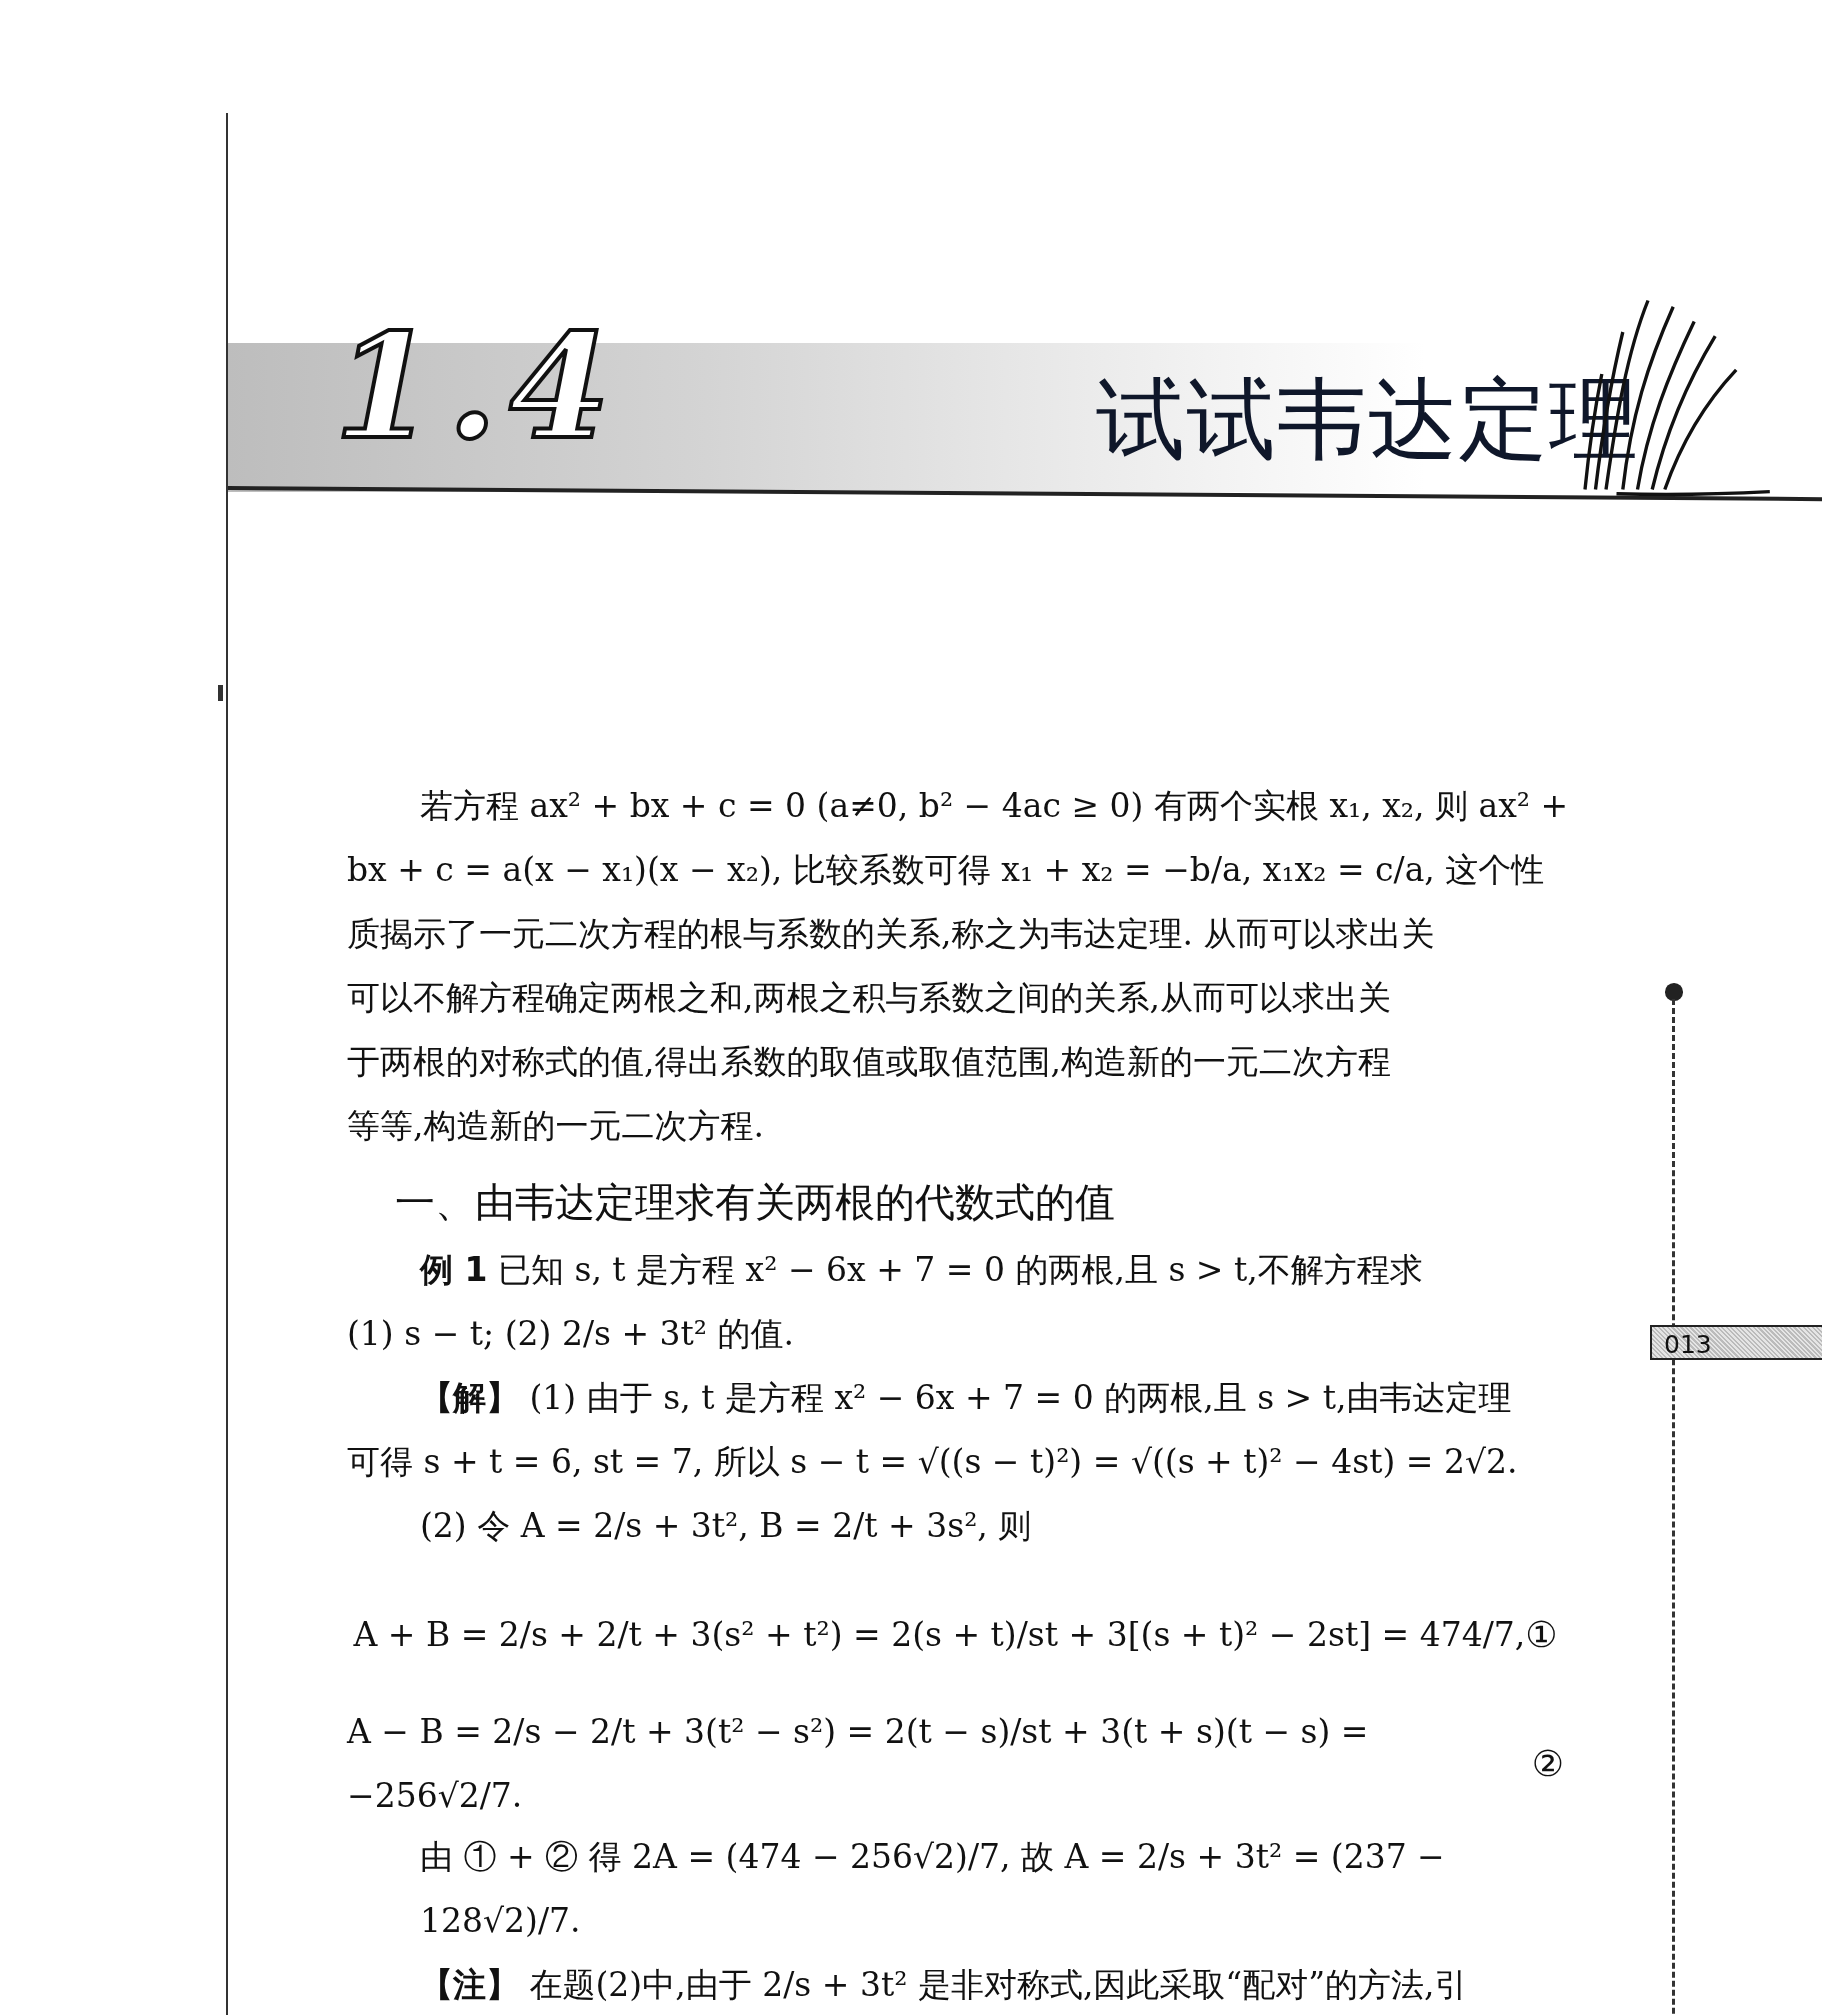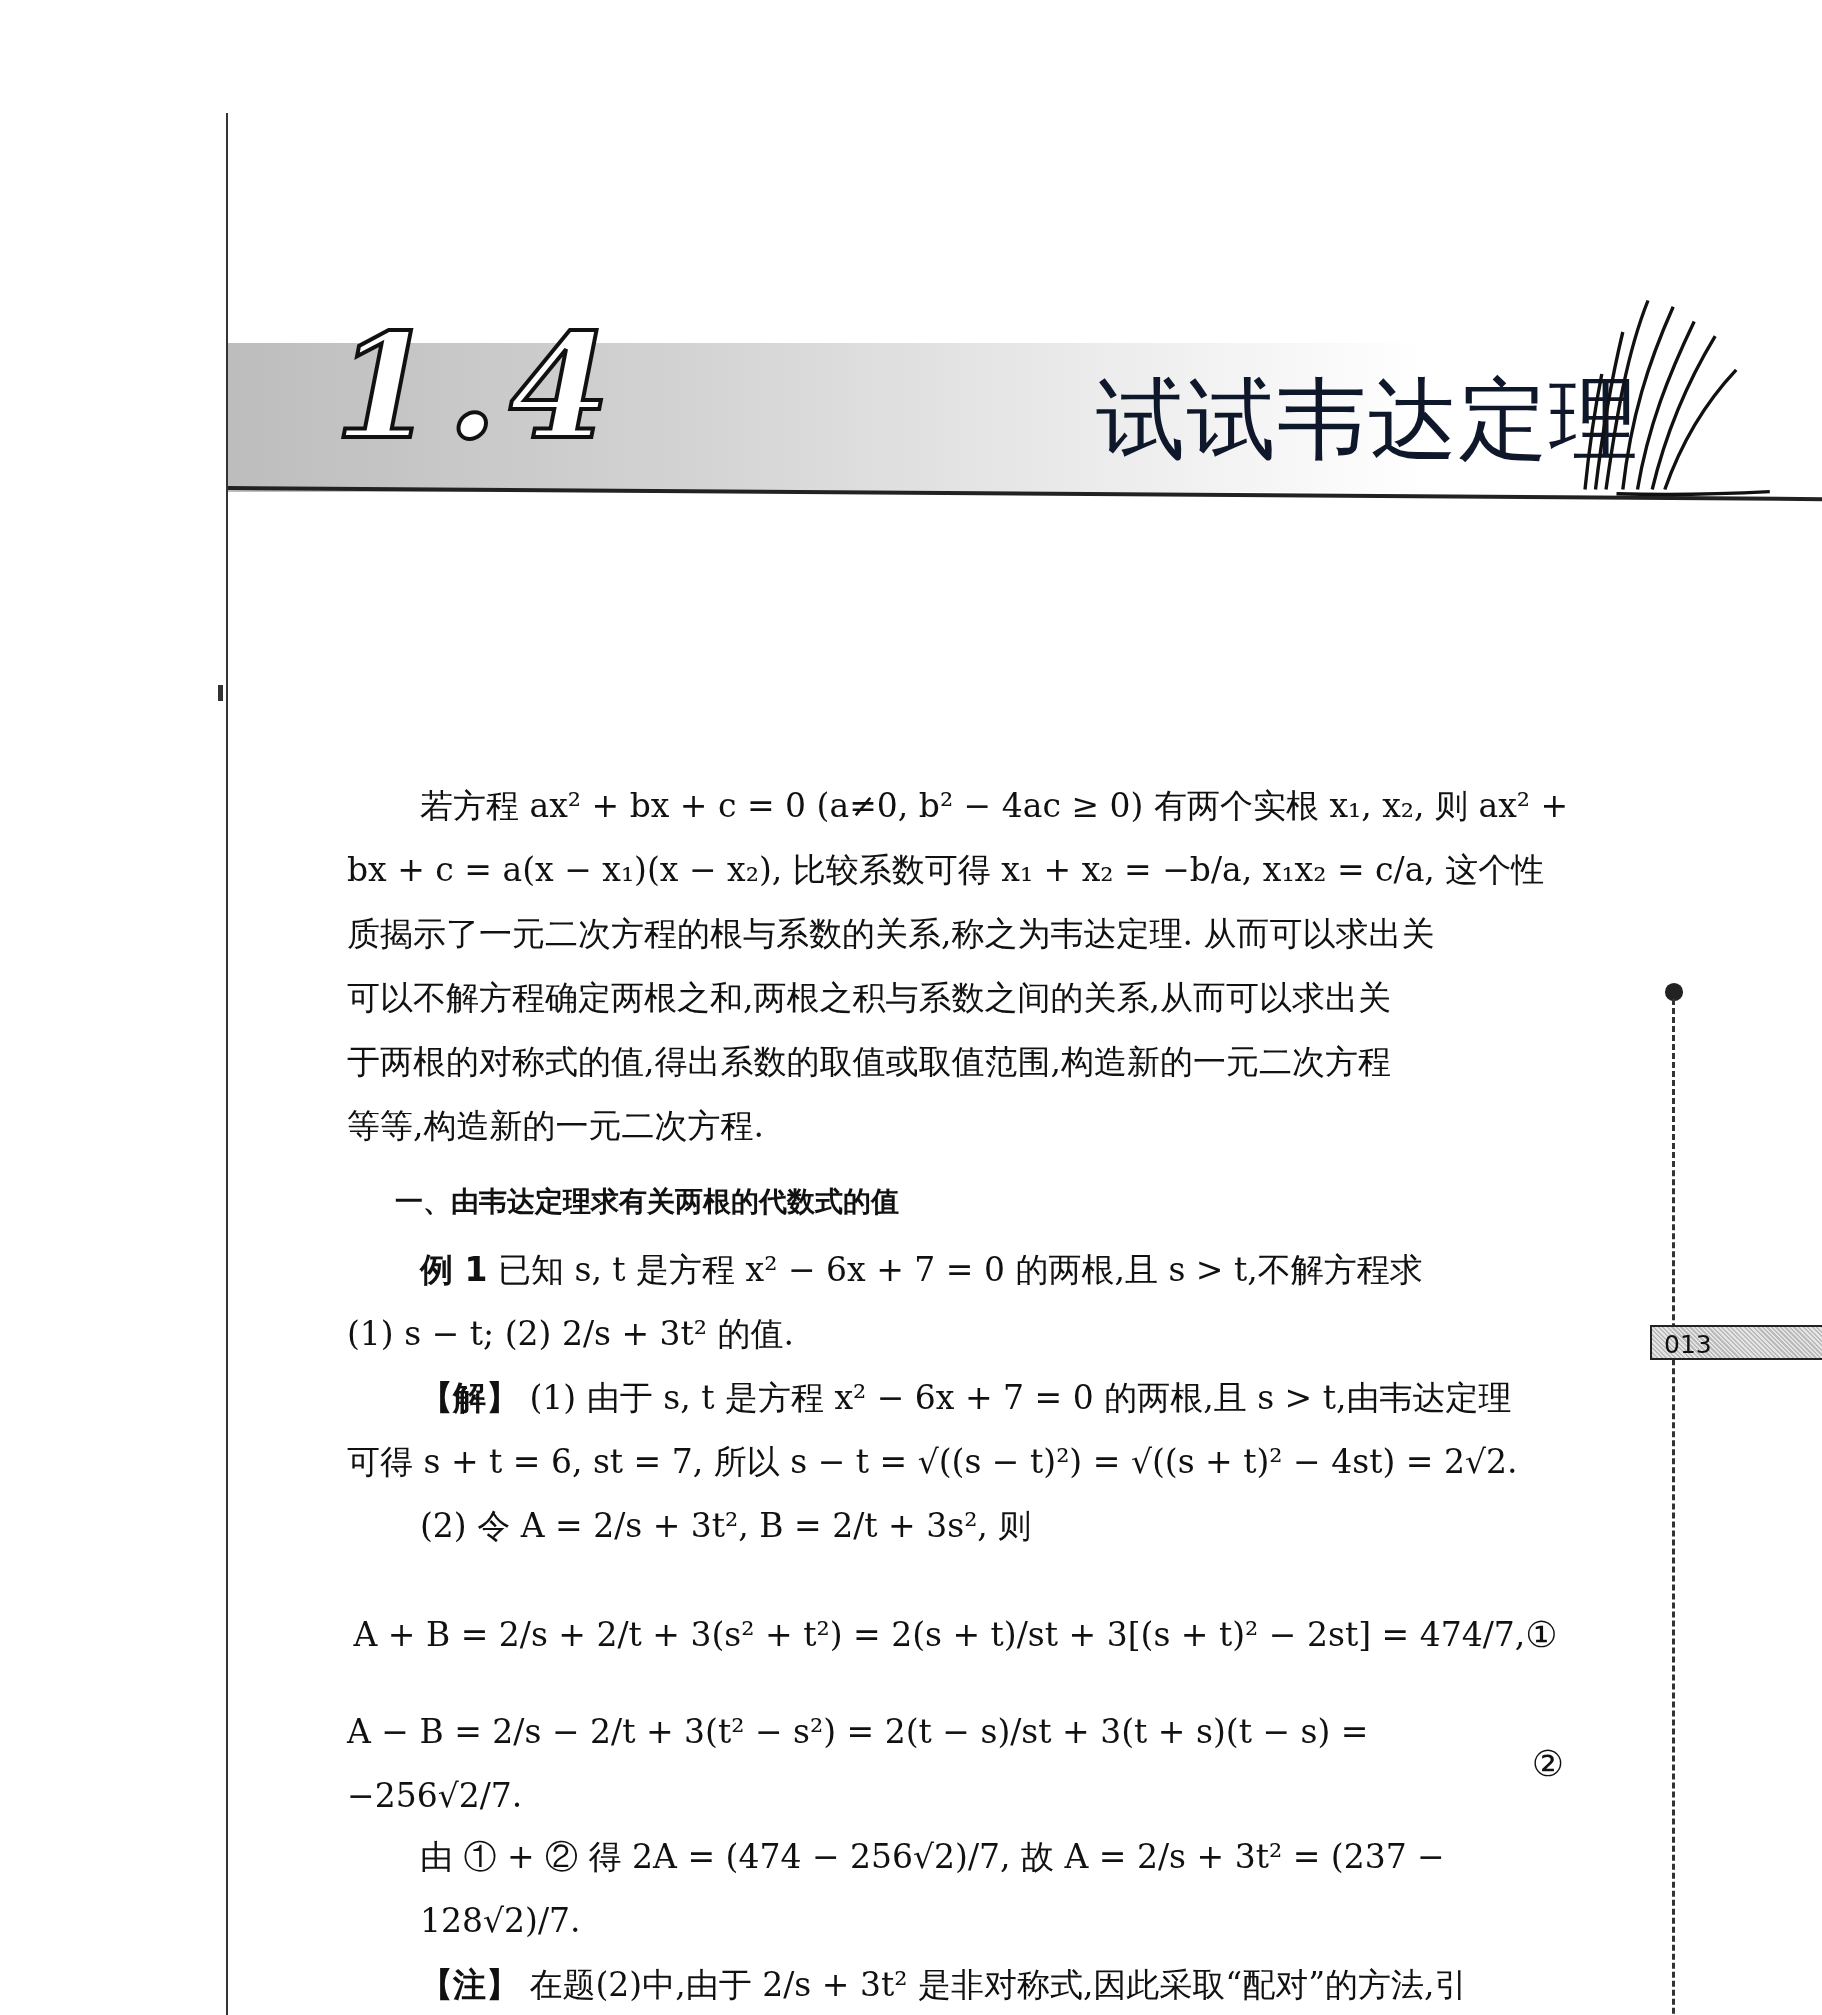--- a/index.html
+++ b/index.html
@@ -22,21 +22,21 @@
   }
   .chapter-title {
     position: absolute; left: 1096px; top: 375px; font-size: 89px; font-family: "DejaVu Sans", sans-serif;
     color: #0f172a; letter-spacing: 1.6px; line-height: 1;
   }
   .grass { position: absolute; left: 1564px; top: 290px; width: 210px; height: 210px; }
 
   .content { position: absolute; left: 347px; top: 774px; width: 1233px; font-size: 33px; line-height: 64px; }
   .p { margin: 0; text-indent: 73px; text-align: justify; }
   .p-noindent { margin: 0; text-align: justify; }
-  .section-heading { margin: 12px 0 4px 0; padding-left: 48px; font-weight: bold; font-size: 28px; font-family: "DejaVu Sans", sans-serif; }
+  .section-heading { margin: 12px 0 4px 0; padding-left: 48px; font-weight: normal; font-size: 40px; font-family: "DejaVu Sans", sans-serif; }
   .bold { font-weight: bold; font-family: "DejaVu Sans", sans-serif; }
   .eq { margin: 24px 0; display: flex; justify-content: center; align-items: center; height: 105px; }
   .eq-centered { margin: 16px 0; padding-left: 73px; height: 97px; display: flex; align-items: center; }
   .circled { font-size: 36px; margin-right: 16px; }
 
   .side-dash { position: absolute; left: 1672px; top: 999px; width: 0; height: 1330px; border-left: 3.2px dashed #333; }
   .side-dot { position: absolute; left: 1665px; top: 983px; width: 17.7px; height: 17.7px; border-radius: 50%; background: #222; }
   .page-num-box {
     position: absolute; left: 1650px; top: 1325px; width: 173px; height: 35px;
     border: 2.4px solid #222; border-right: none;

